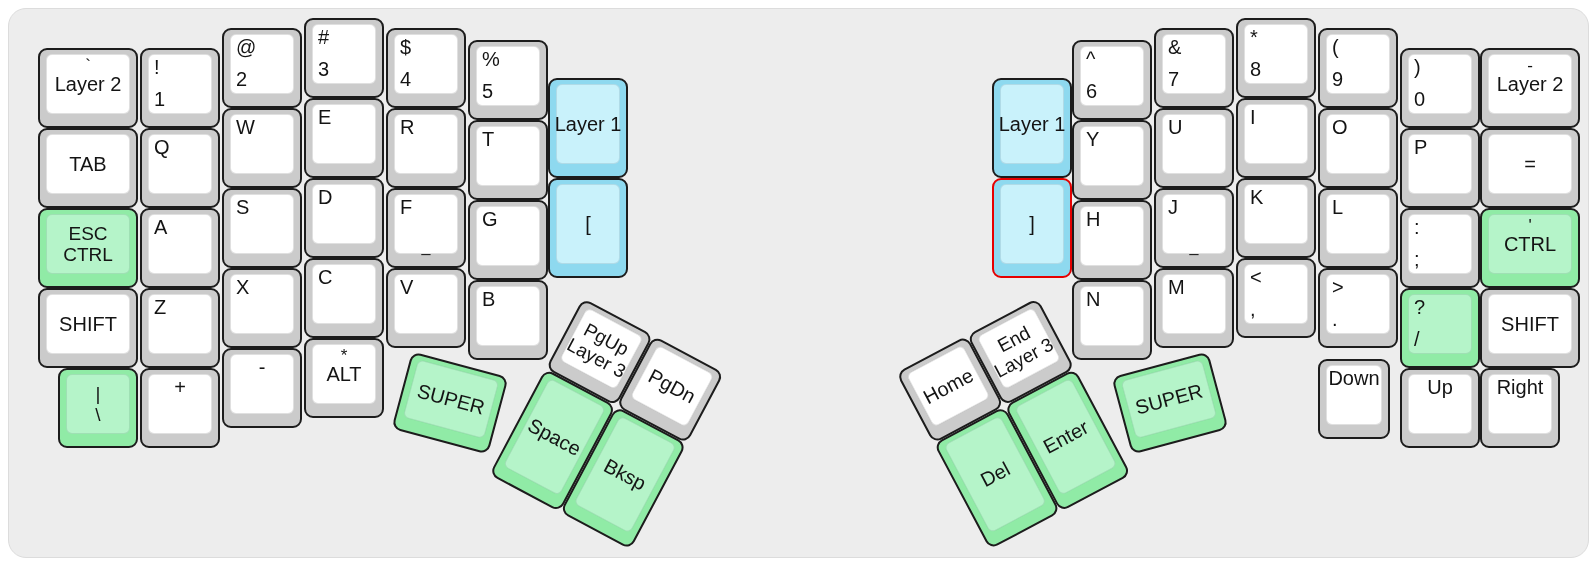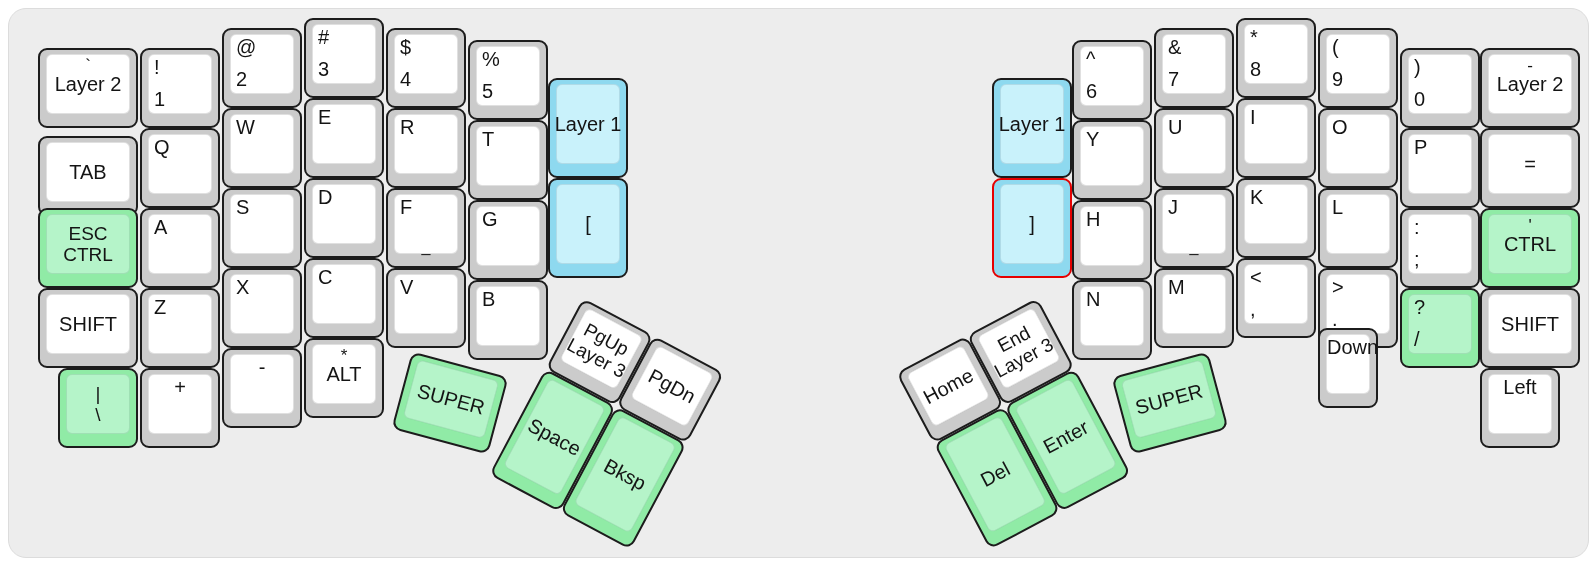--- a/index.html
+++ b/index.html
@@ -55,21 +55,21 @@
 <div class="panel" style="left: 8px; top: 8px; width: 1581px; height: 550px; border-radius: 18px;"></div>
 <div class="board">
     <div class="key white" style="left: 38px; top: 48px; width: 100px; height: 80px;">
       <div class="keytop">
         <div class="lbl tc sm">`</div>
         <div class="lbl ct">
           <div>Layer 2</div>
         </div>
       </div>
     </div>
-    <div class="key white" style="left: 38px; top: 136px; width: 100px; height: 80px;">
+    <div class="key white" style="left: 38px; top: 128px; width: 100px; height: 80px;">
       <div class="keytop">
         <div class="lbl ct">
           <div>TAB</div>
         </div>
       </div>
     </div>
     <div class="key green" style="left: 38px; top: 208px; width: 100px; height: 80px;">
       <div class="keytop">
         <div class="lbl ct multi">
           <div>ESC</div>
@@ -360,21 +360,21 @@
       <div class="keytop">
         <div class="lbl tl">L</div>
       </div>
     </div>
     <div class="key white" style="left: 1318px; top: 268px; width: 80px; height: 80px;">
       <div class="keytop">
         <div class="lbl tl">&gt;</div>
         <div class="lbl bl">.</div>
       </div>
     </div>
-    <div class="key white" style="left: 1318px; top: 328px; width: 60px; height: 80px;">
+    <div class="key white" style="left: 1318px; top: 359px; width: 72px; height: 80px;">
       <div class="keytop">
         <div class="lbl tc">Down</div>
       </div>
     </div>
     <div class="key white" style="left: 1400px; top: 48px; width: 80px; height: 80px;">
       <div class="keytop">
         <div class="lbl tl">)</div>
         <div class="lbl bl">0</div>
       </div>
     </div>
@@ -388,20 +388,25 @@
         <div class="lbl tl">:</div>
         <div class="lbl bl">;</div>
       </div>
     </div>
     <div class="key green" style="left: 1400px; top: 288px; width: 80px; height: 80px;">
       <div class="keytop">
         <div class="lbl tl">?</div>
         <div class="lbl bl">/</div>
       </div>
     </div>
+    <div class="key white" style="left: 1400px; top: 368px; width: 80px; height: 80px;">
+      <div class="keytop">
+        <div class="lbl tc">Up</div>
+      </div>
+    </div>
     <div class="key white" style="left: 1480px; top: 48px; width: 100px; height: 80px;">
       <div class="keytop">
         <div class="lbl tc sm">-</div>
         <div class="lbl ct">
           <div>Layer 2</div>
         </div>
       </div>
     </div>
     <div class="key white" style="left: 1480px; top: 128px; width: 100px; height: 80px;">
       <div class="keytop">
@@ -420,21 +425,21 @@
     </div>
     <div class="key white" style="left: 1480px; top: 288px; width: 100px; height: 80px;">
       <div class="keytop">
         <div class="lbl ct">
           <div>SHIFT</div>
         </div>
       </div>
     </div>
     <div class="key white" style="left: 1480px; top: 368px; width: 80px; height: 80px;">
       <div class="keytop">
-        <div class="lbl tc">Left</div>
+        <div class="lbl tc">Right</div>
       </div>
     </div>
     <div class="key white" style="left: 896px; top: 373px; width: 80px; height: 80px; transform: rotate(-28deg); transform-origin: 0px 0px;">
       <div class="keytop">
         <div class="lbl ct">
           <div>Home</div>
         </div>
       </div>
     </div>
     <div class="key white" style="left: 976px; top: 373px; width: 80px; height: 80px; transform: rotate(-28deg); transform-origin: -80px 0px;">

